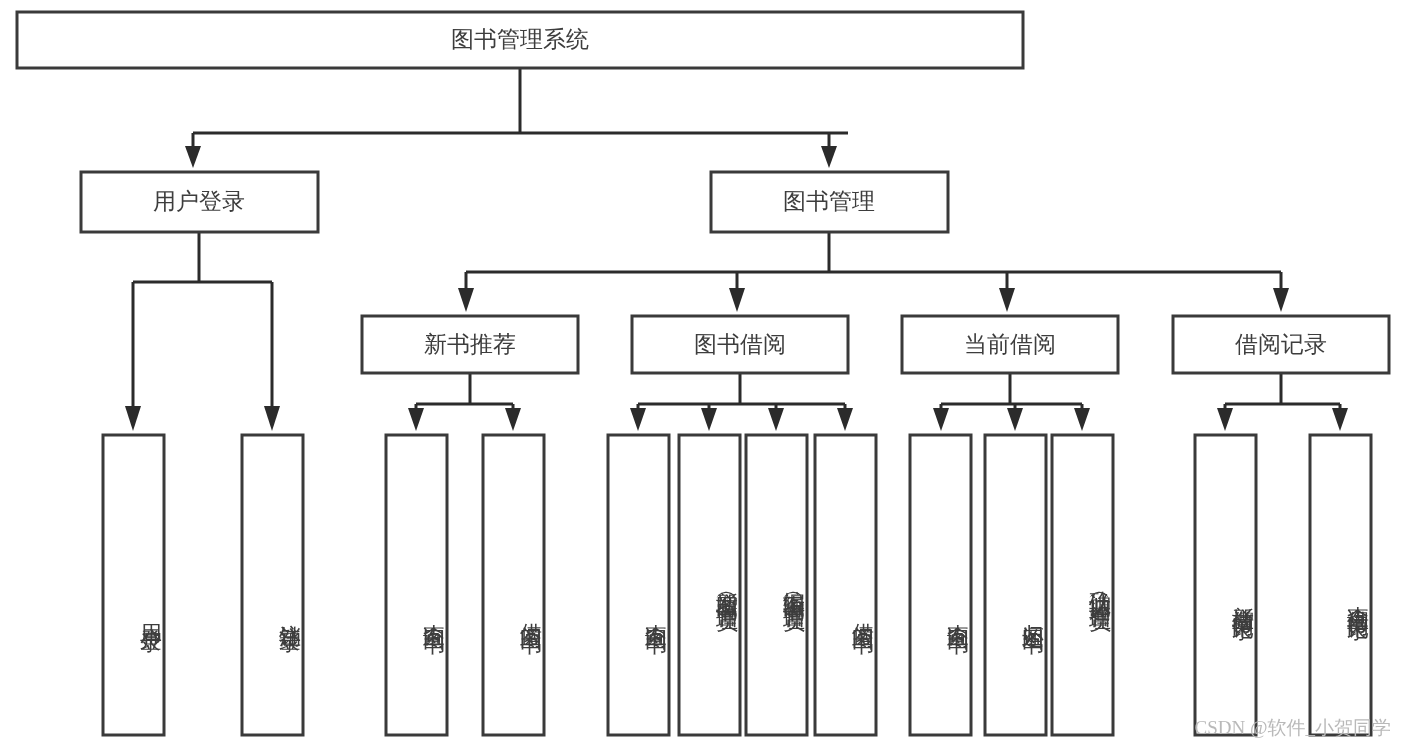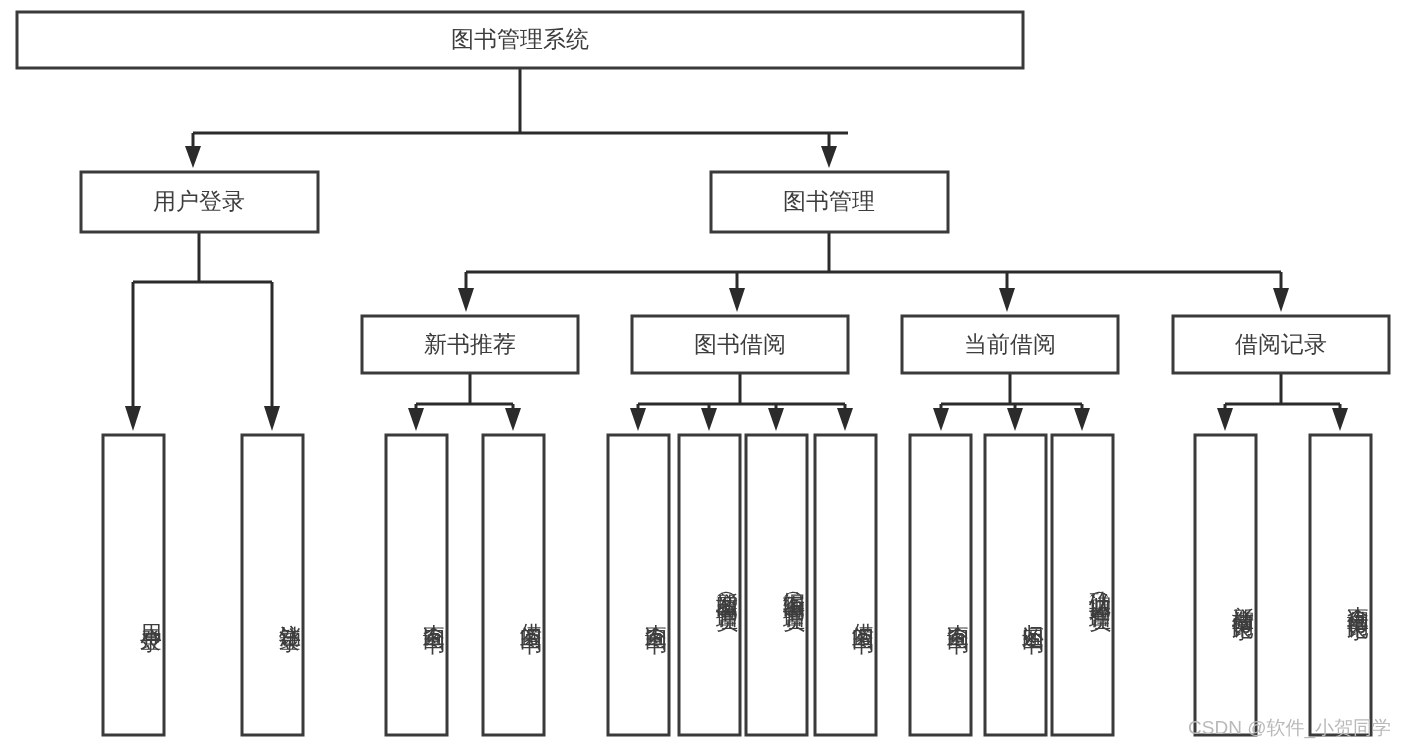--- a/index.html
+++ b/index.html
@@ -62,21 +62,21 @@
     stroke-width: 3;
   }
   .arrow-head {
     fill: #2b2b2b;
     stroke: none;
   }
   .watermark {
     position: absolute;
     right: 14px;
     bottom: 6px;
-    font-family: Liberation Sans, sans-serif;
+    font-family: Liberation Serif, serif;
     font-size: 19px;
     color: #b9b9b9;
     white-space: nowrap;
     pointer-events: none;
     user-select: none;
     margin-left: 39px;
   }
 </style>
 </head>
 <body>

